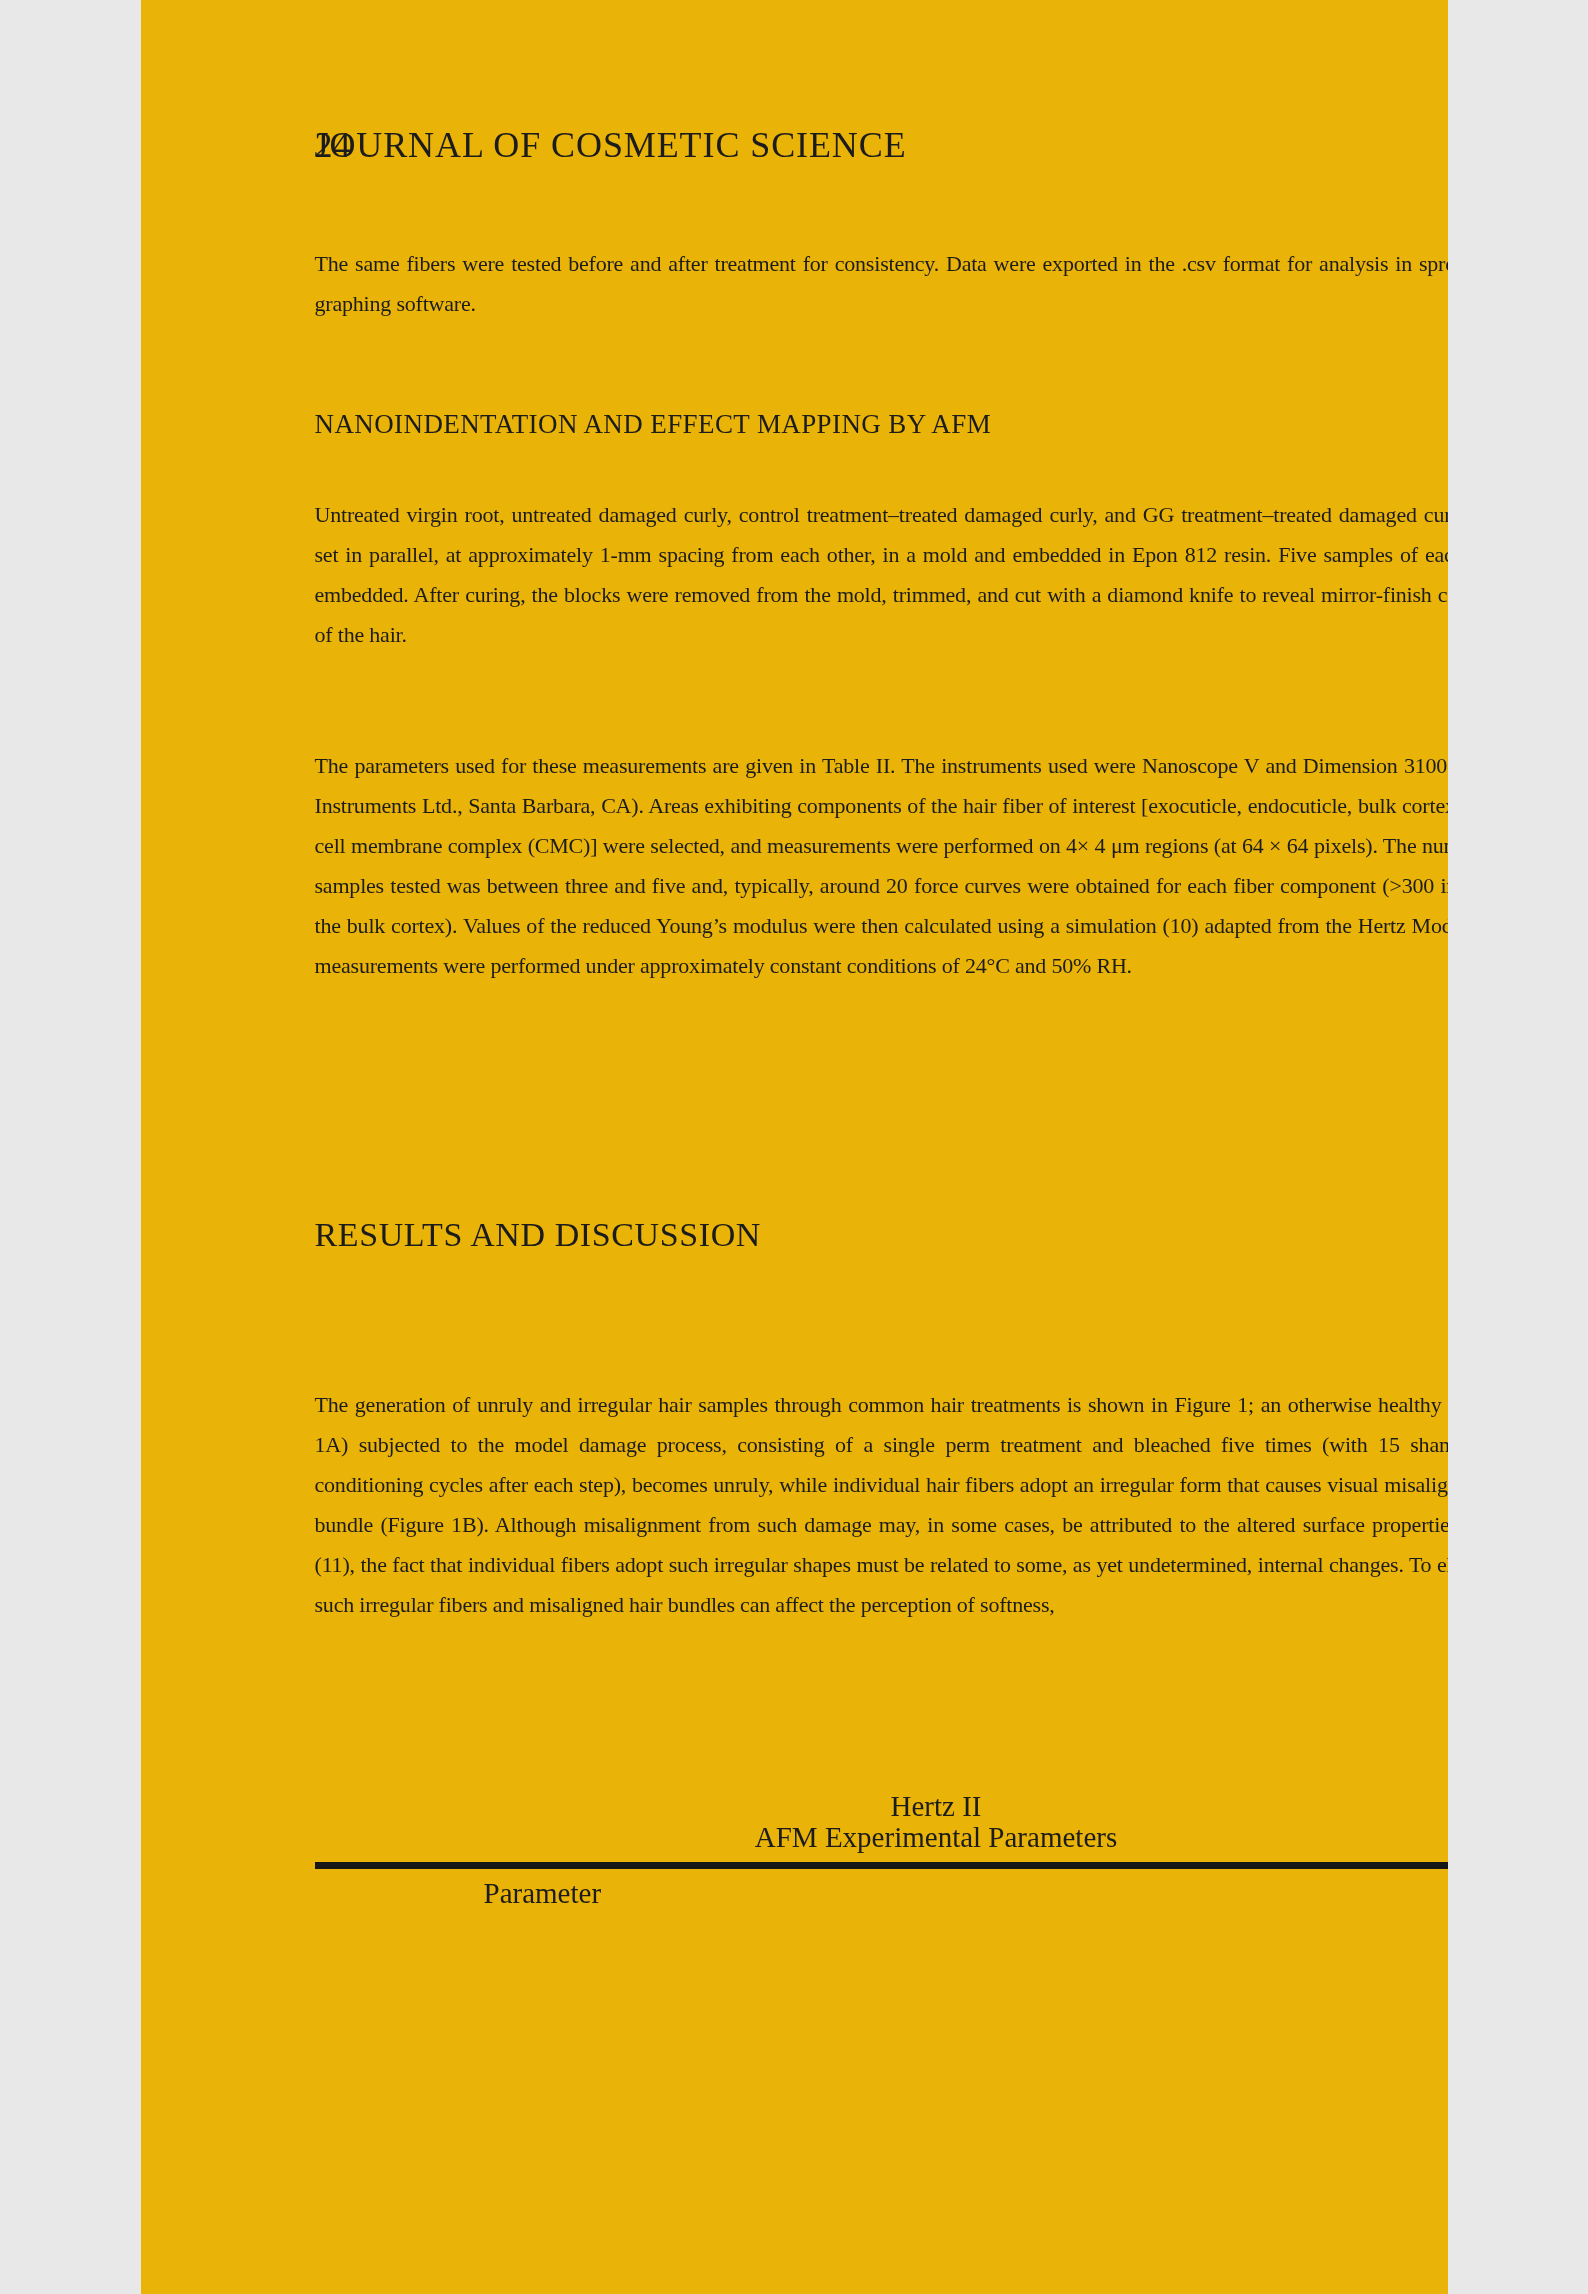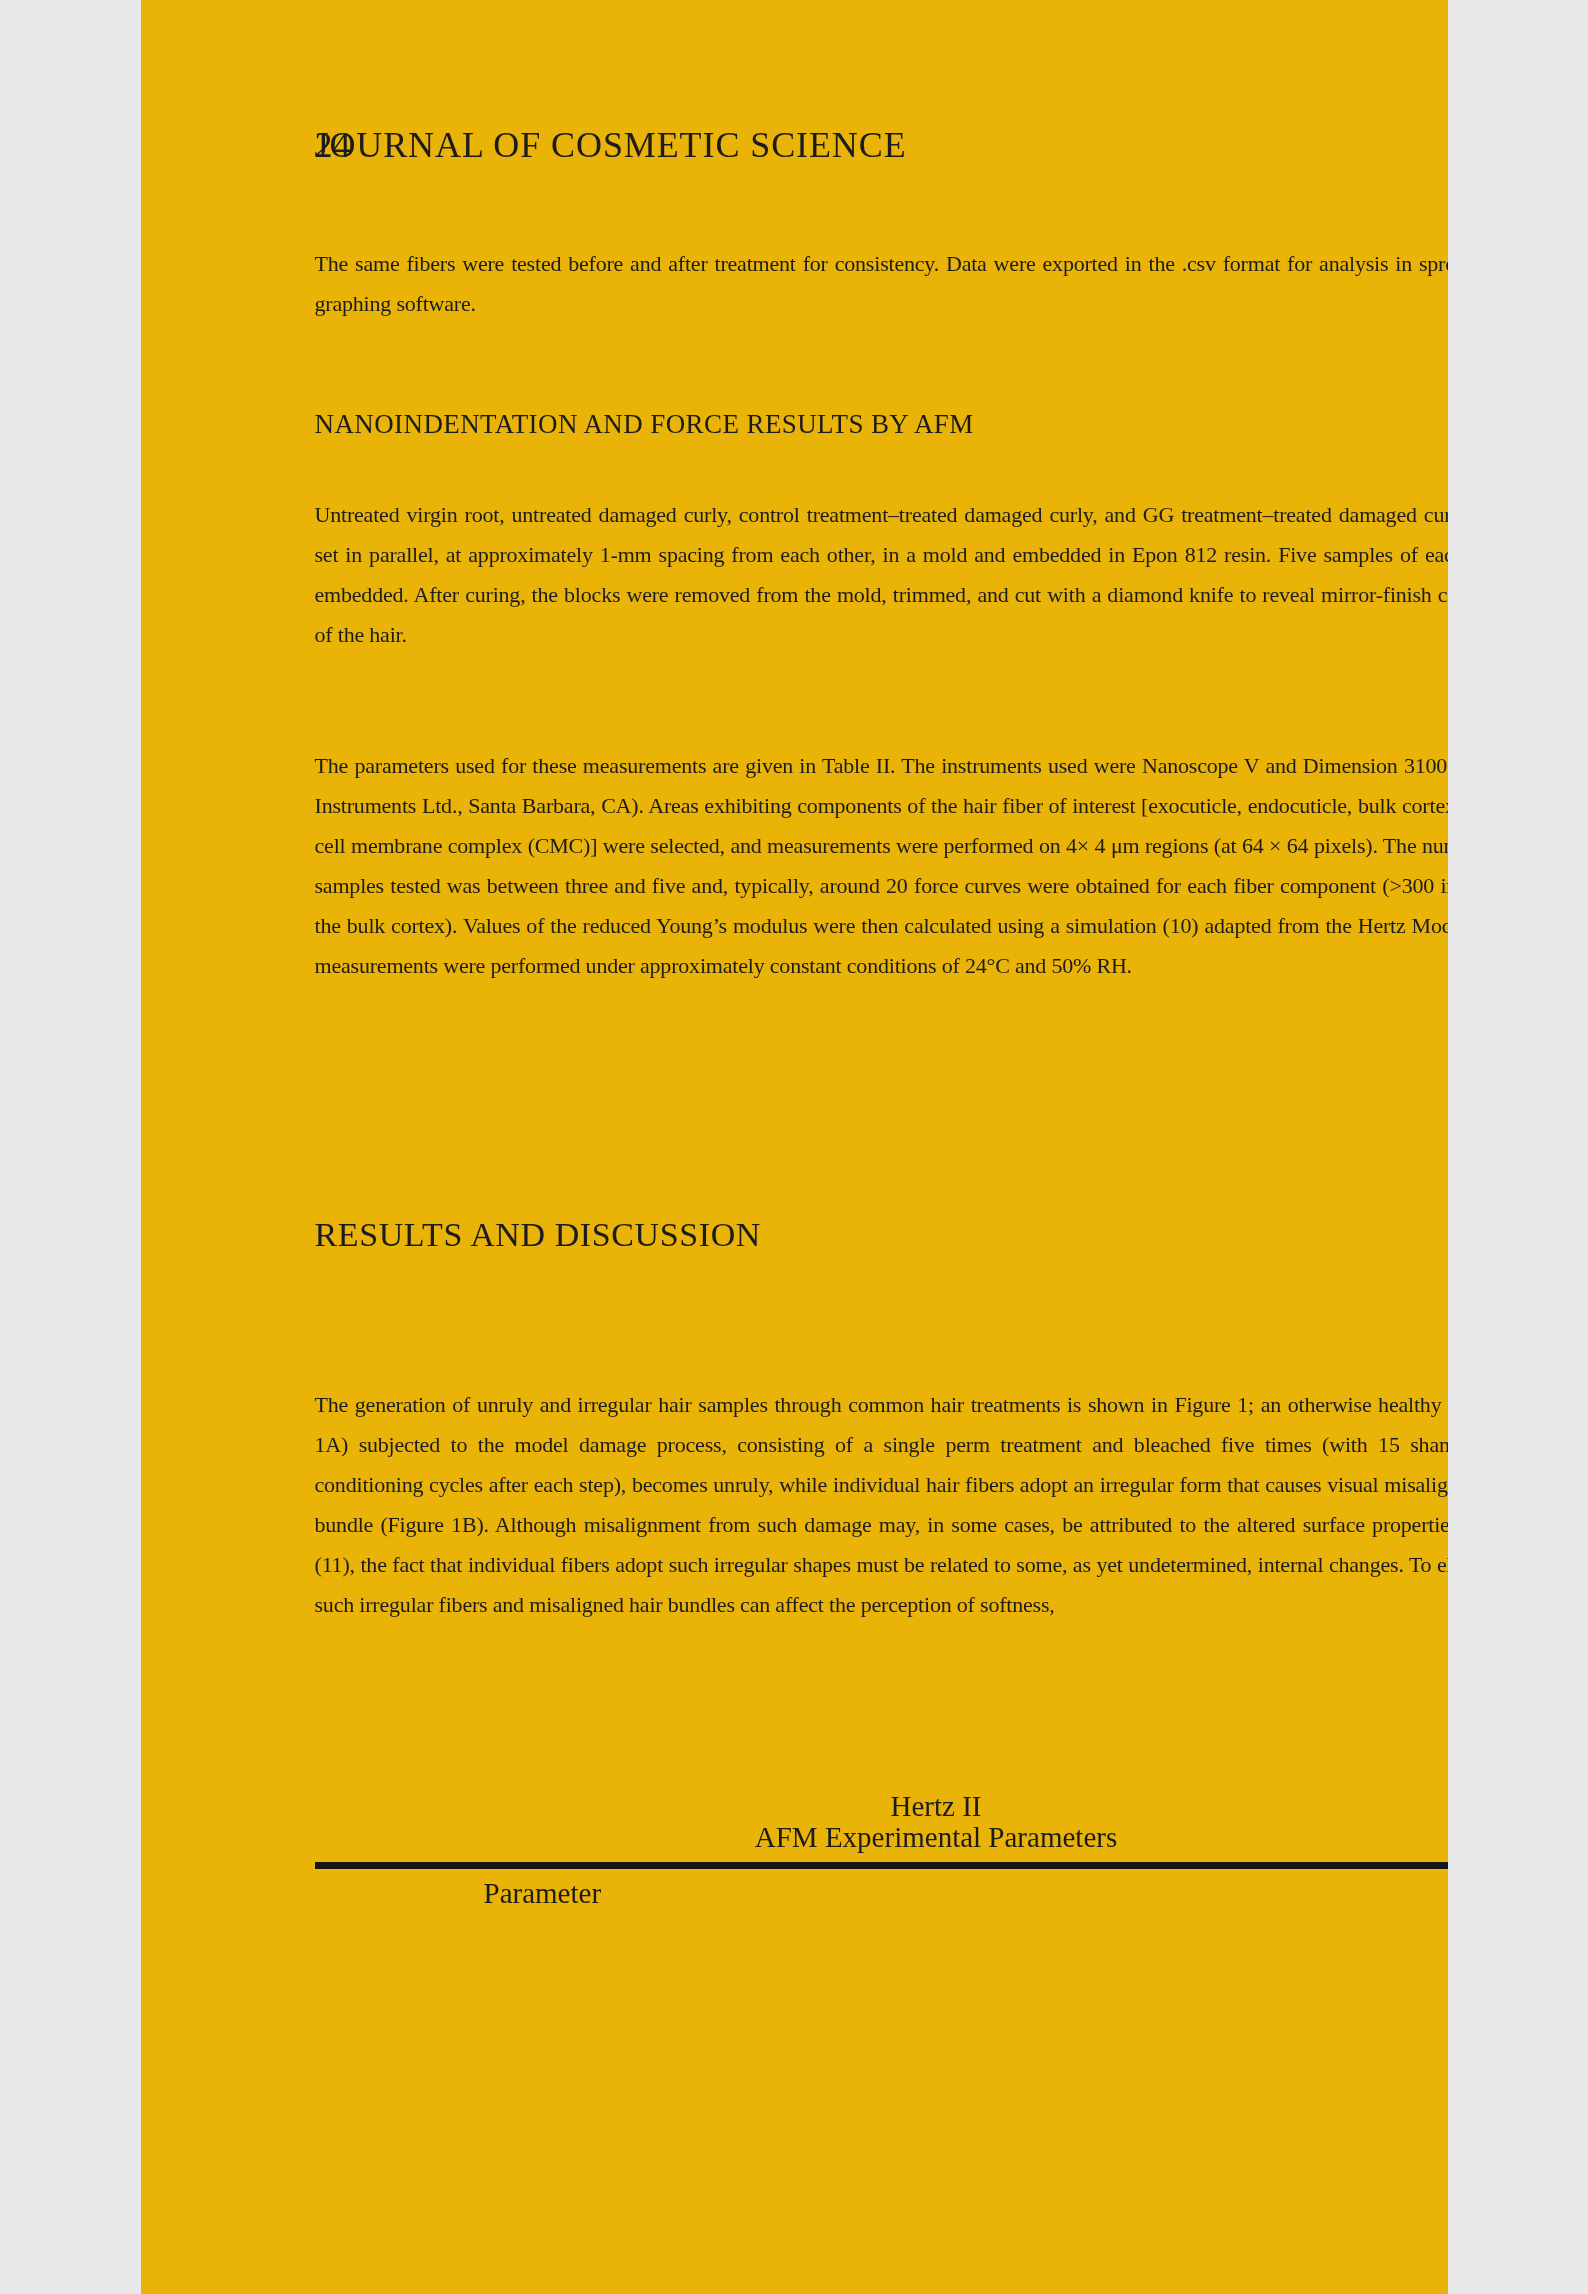--- a/index.html
+++ b/index.html
@@ -118,21 +118,21 @@
 
 <div class="page">
 
   <div class="block running-head">
     <span class="page-num">24</span>
     <span class="journal-title">JOURNAL OF COSMETIC SCIENCE</span>
   </div>
 
   <p class="block para p1">The same fibers were tested before and after treatment for consistency. Data were exported in the .csv format for analysis in spreadsheet and graphing software.</p>
 
-  <div class="block h-small h-afm">NANOINDENTATION AND FORCE RESULTS BY AFM</div>
+  <div class="block h-small h-afm">NANOINDENTATION AND EFFECT MAPPING BY AFM</div>
 
   <p class="block para p2">Untreated virgin root, untreated damaged curly, control treatment–treated damaged curly, and GG treatment–treated damaged curly hair were set in parallel, at approximately 1-mm spacing from each other, in a mold and embedded in Epon 812 resin. Five samples of each type were embedded. After curing, the blocks were removed from the mold, trimmed, and cut with a diamond knife to reveal mirror-finish cross sections of the hair.</p>
 
   <p class="block para p3">The parameters used for these measurements are given in Table II. The instruments used were Nanoscope V and Dimension 3100 (both Veeco Instruments Ltd., Santa Barbara, CA). Areas exhibiting components of the hair fiber of interest [exocuticle, endocuticle, bulk cortex, and cortex cell membrane complex (CMC)] were selected, and measurements were performed on 4× 4 μm regions (at 64 × 64 pixels). The number of fiber samples tested was between three and five and, typically, around 20 force curves were obtained for each fiber component (&gt;300 in the case of the bulk cortex). Values of the reduced Young’s modulus were then calculated using a simulation (10) adapted from the Hertz Model. All AFM measurements were performed under approximately constant conditions of 24°C and 50% RH.</p>
 
   <div class="block h-main">RESULTS AND DISCUSSION</div>
 
 
   <p class="block para p4">The generation of unruly and irregular hair samples through common hair treatments is shown in Figure 1; an otherwise healthy tress (Figure 1A) subjected to the model damage process, consisting of a single perm treatment and bleached five times (with 15 shampooing and conditioning cycles after each step), becomes unruly, while individual hair fibers adopt an irregular form that causes visual misalignment of the bundle (Figure 1B). Although misalignment from such damage may, in some cases, be attributed to the altered surface properties of the hair (11), the fact that individual fibers adopt such irregular shapes must be related to some, as yet undetermined, internal changes. To elucidate how such irregular fibers and misaligned hair bundles can affect the perception of softness,</p>
 

